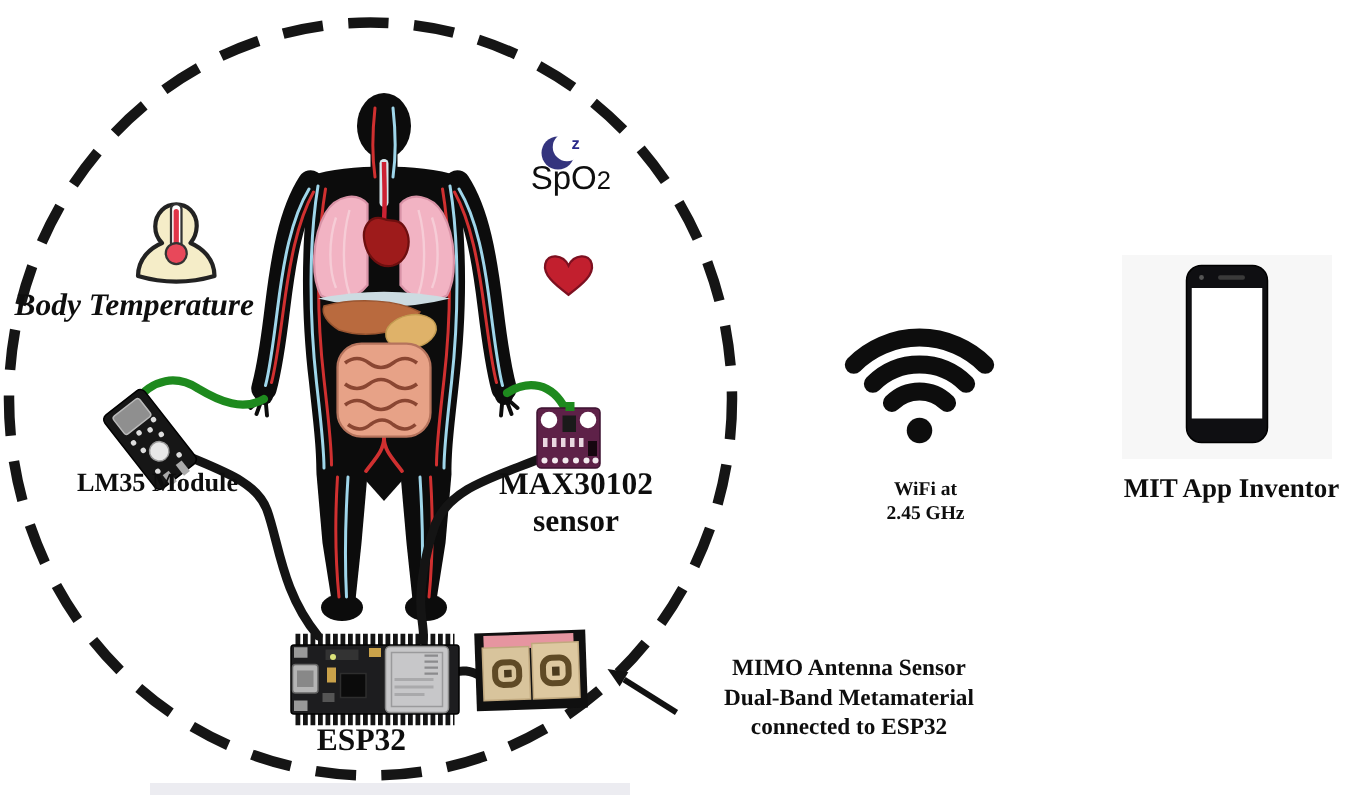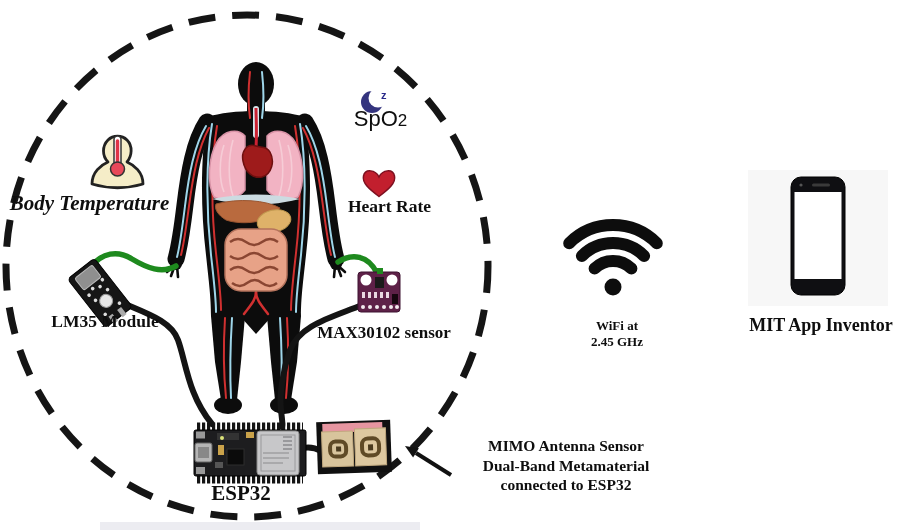--- a/index.html
+++ b/index.html
@@ -215,25 +215,24 @@
     <rect x="812" y="183.5" width="18" height="3" rx="1.5" fill="#3a3a3a"></rect>
   </g>
 </svg>
 
   <div class="lbl" style="left:2px;top:191px;width:175px;font-size:21px;font-style:italic;">Body Temperature</div>
 
   <div class="lbl lbl-sans" style="left:338px;top:106px;width:85px;font-size:22px;">
     <span>SpO</span><span style="font-size:17px;">2</span>
   </div>
 
-  <div class="lbl" style="left:332px;top:196px;width:115px;font-size:17.5px;">Heart Rate</div>
 
   <div class="lbl" style="left:30px;top:311px;width:150px;font-size:17.5px;">LM35 Module</div>
 
-  <div class="lbl" style="left:305px;top:323px;width:158px;font-size:17px;">MAX30102 sensor</div>
+  <div class="lbl" style="left:305px;top:310px;width:158px;font-size:21px;">MAX30102 sensor</div>
 
   <div class="lbl" style="left:182px;top:481px;width:118px;font-size:21px;">ESP32</div>
 
   <div class="lbl" style="left:557px;top:318px;width:120px;font-size:13px;">
     <div>WiFi at</div>
     <div>2.45 GHz</div>
   </div>
 
   <div class="lbl" style="left:741px;top:315px;width:160px;font-size:18px;">MIT App Inventor</div>
 

